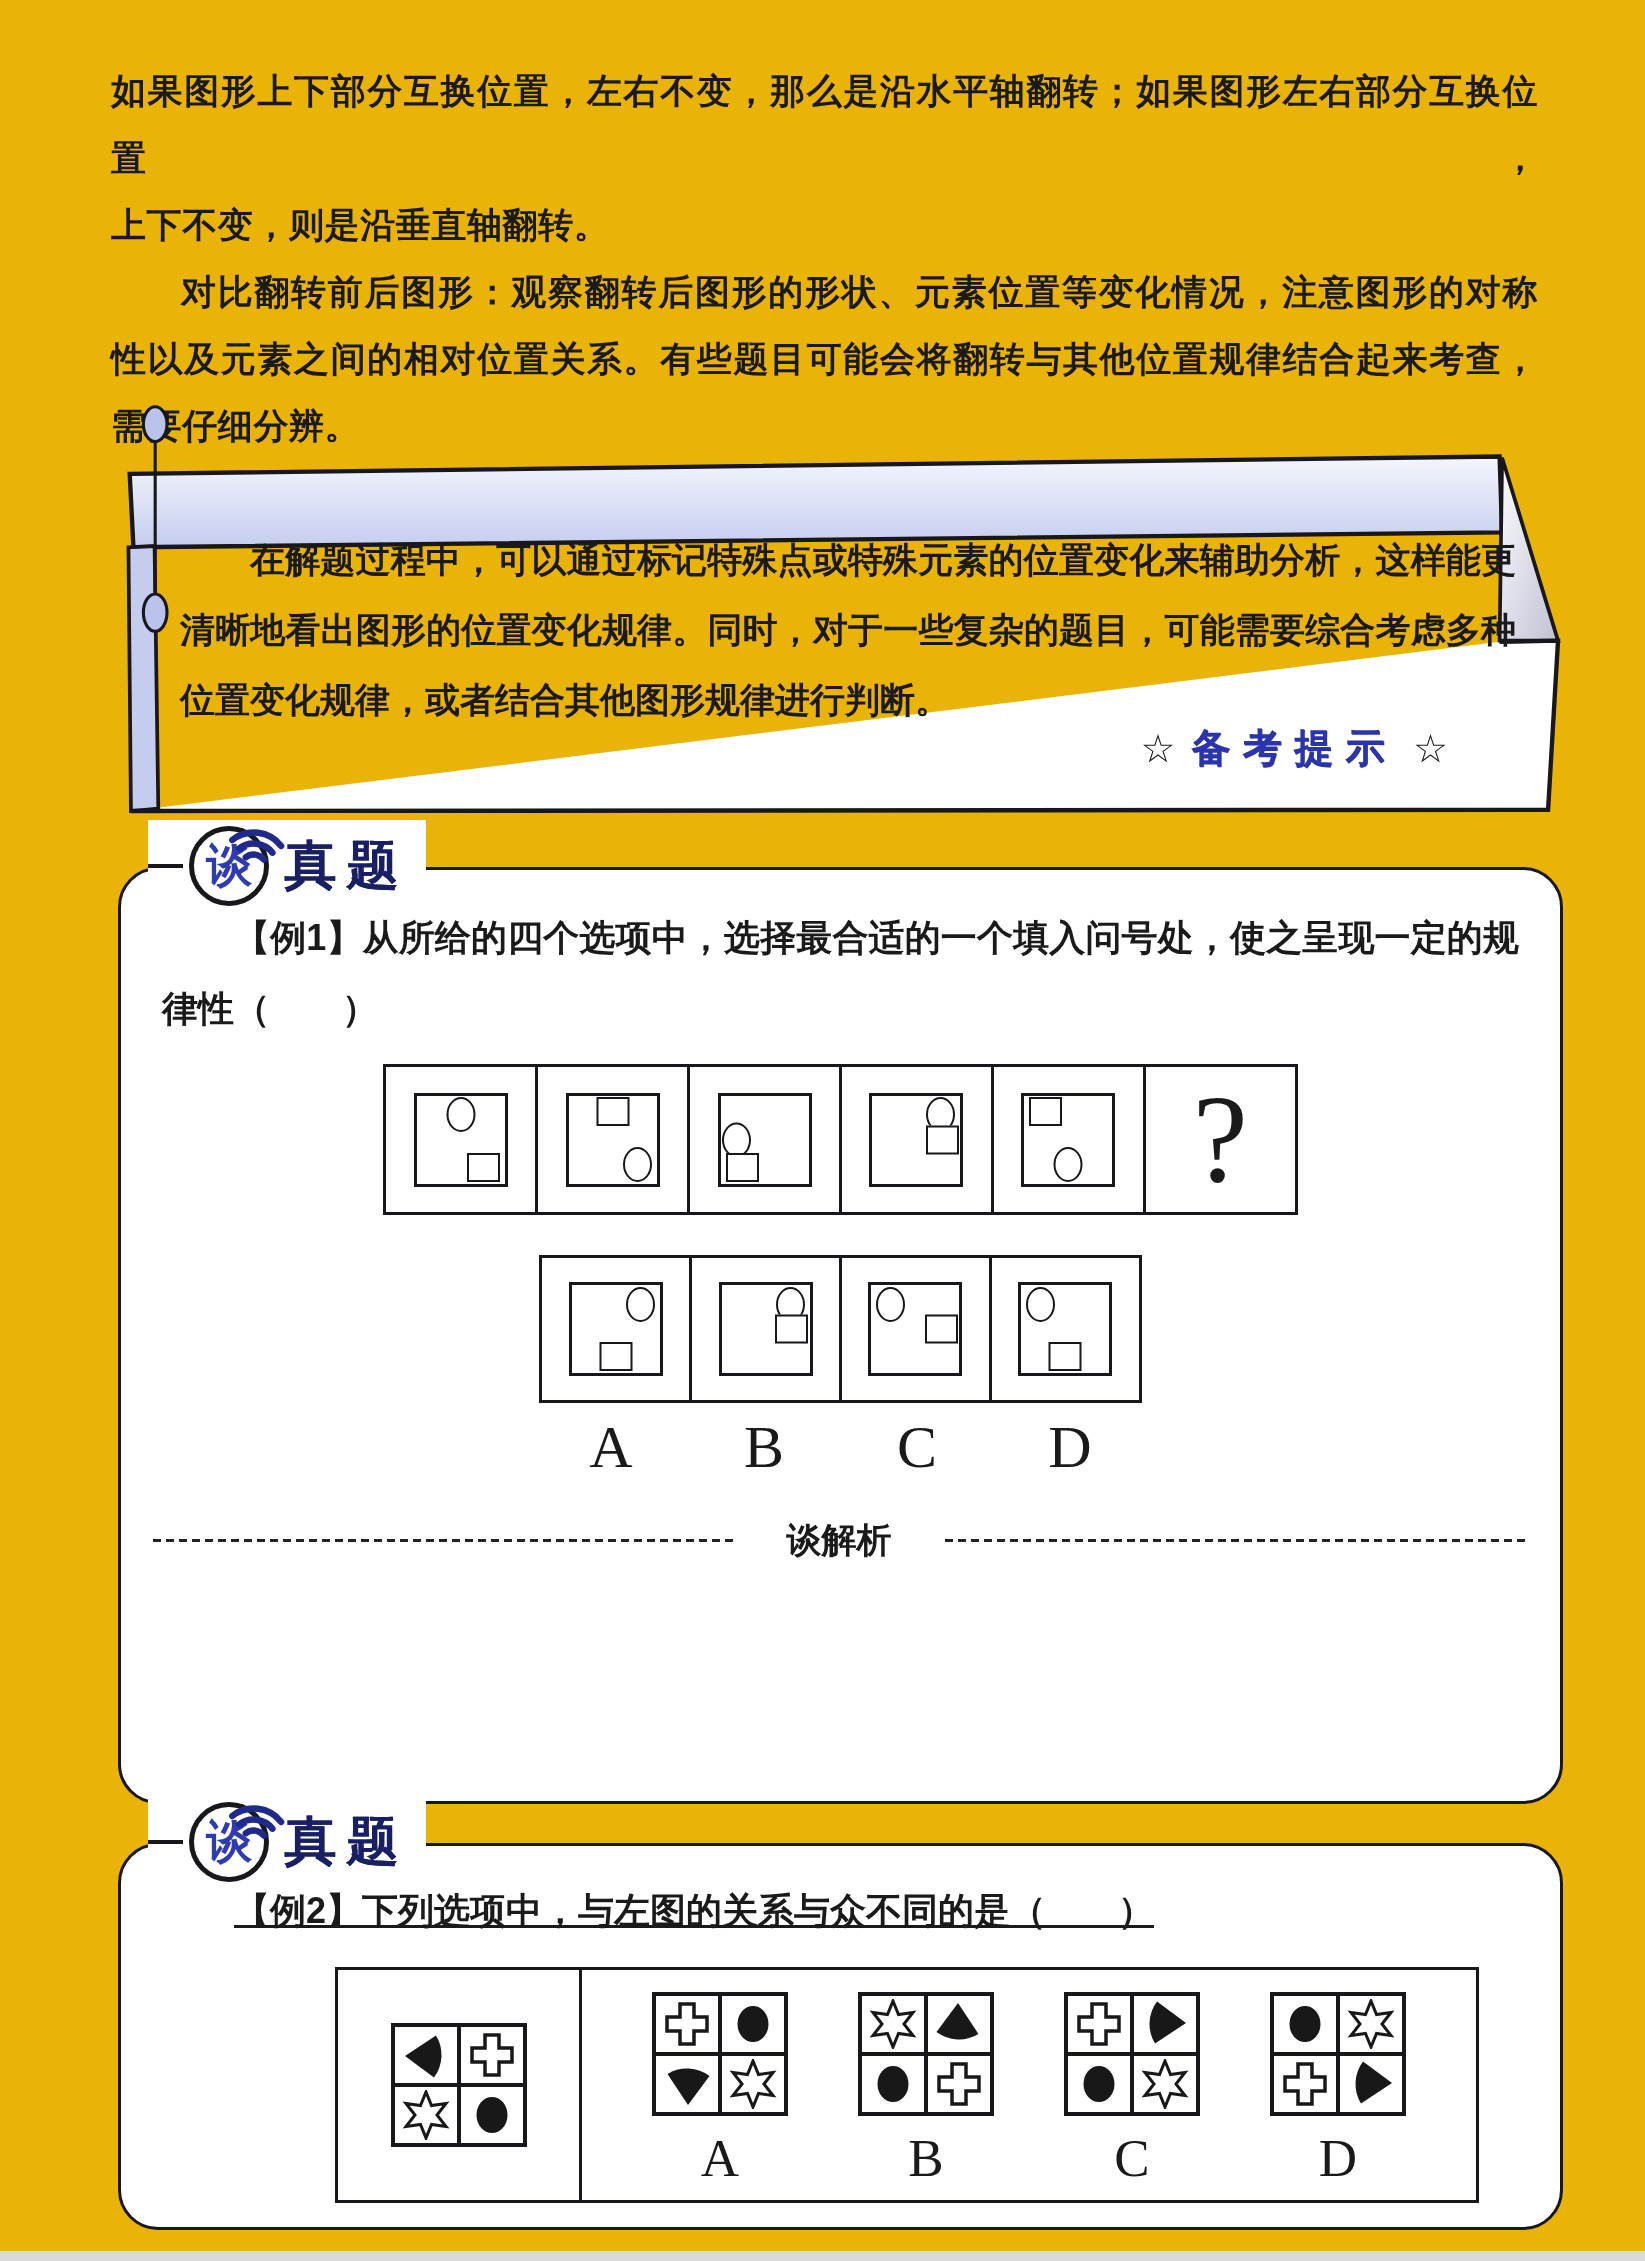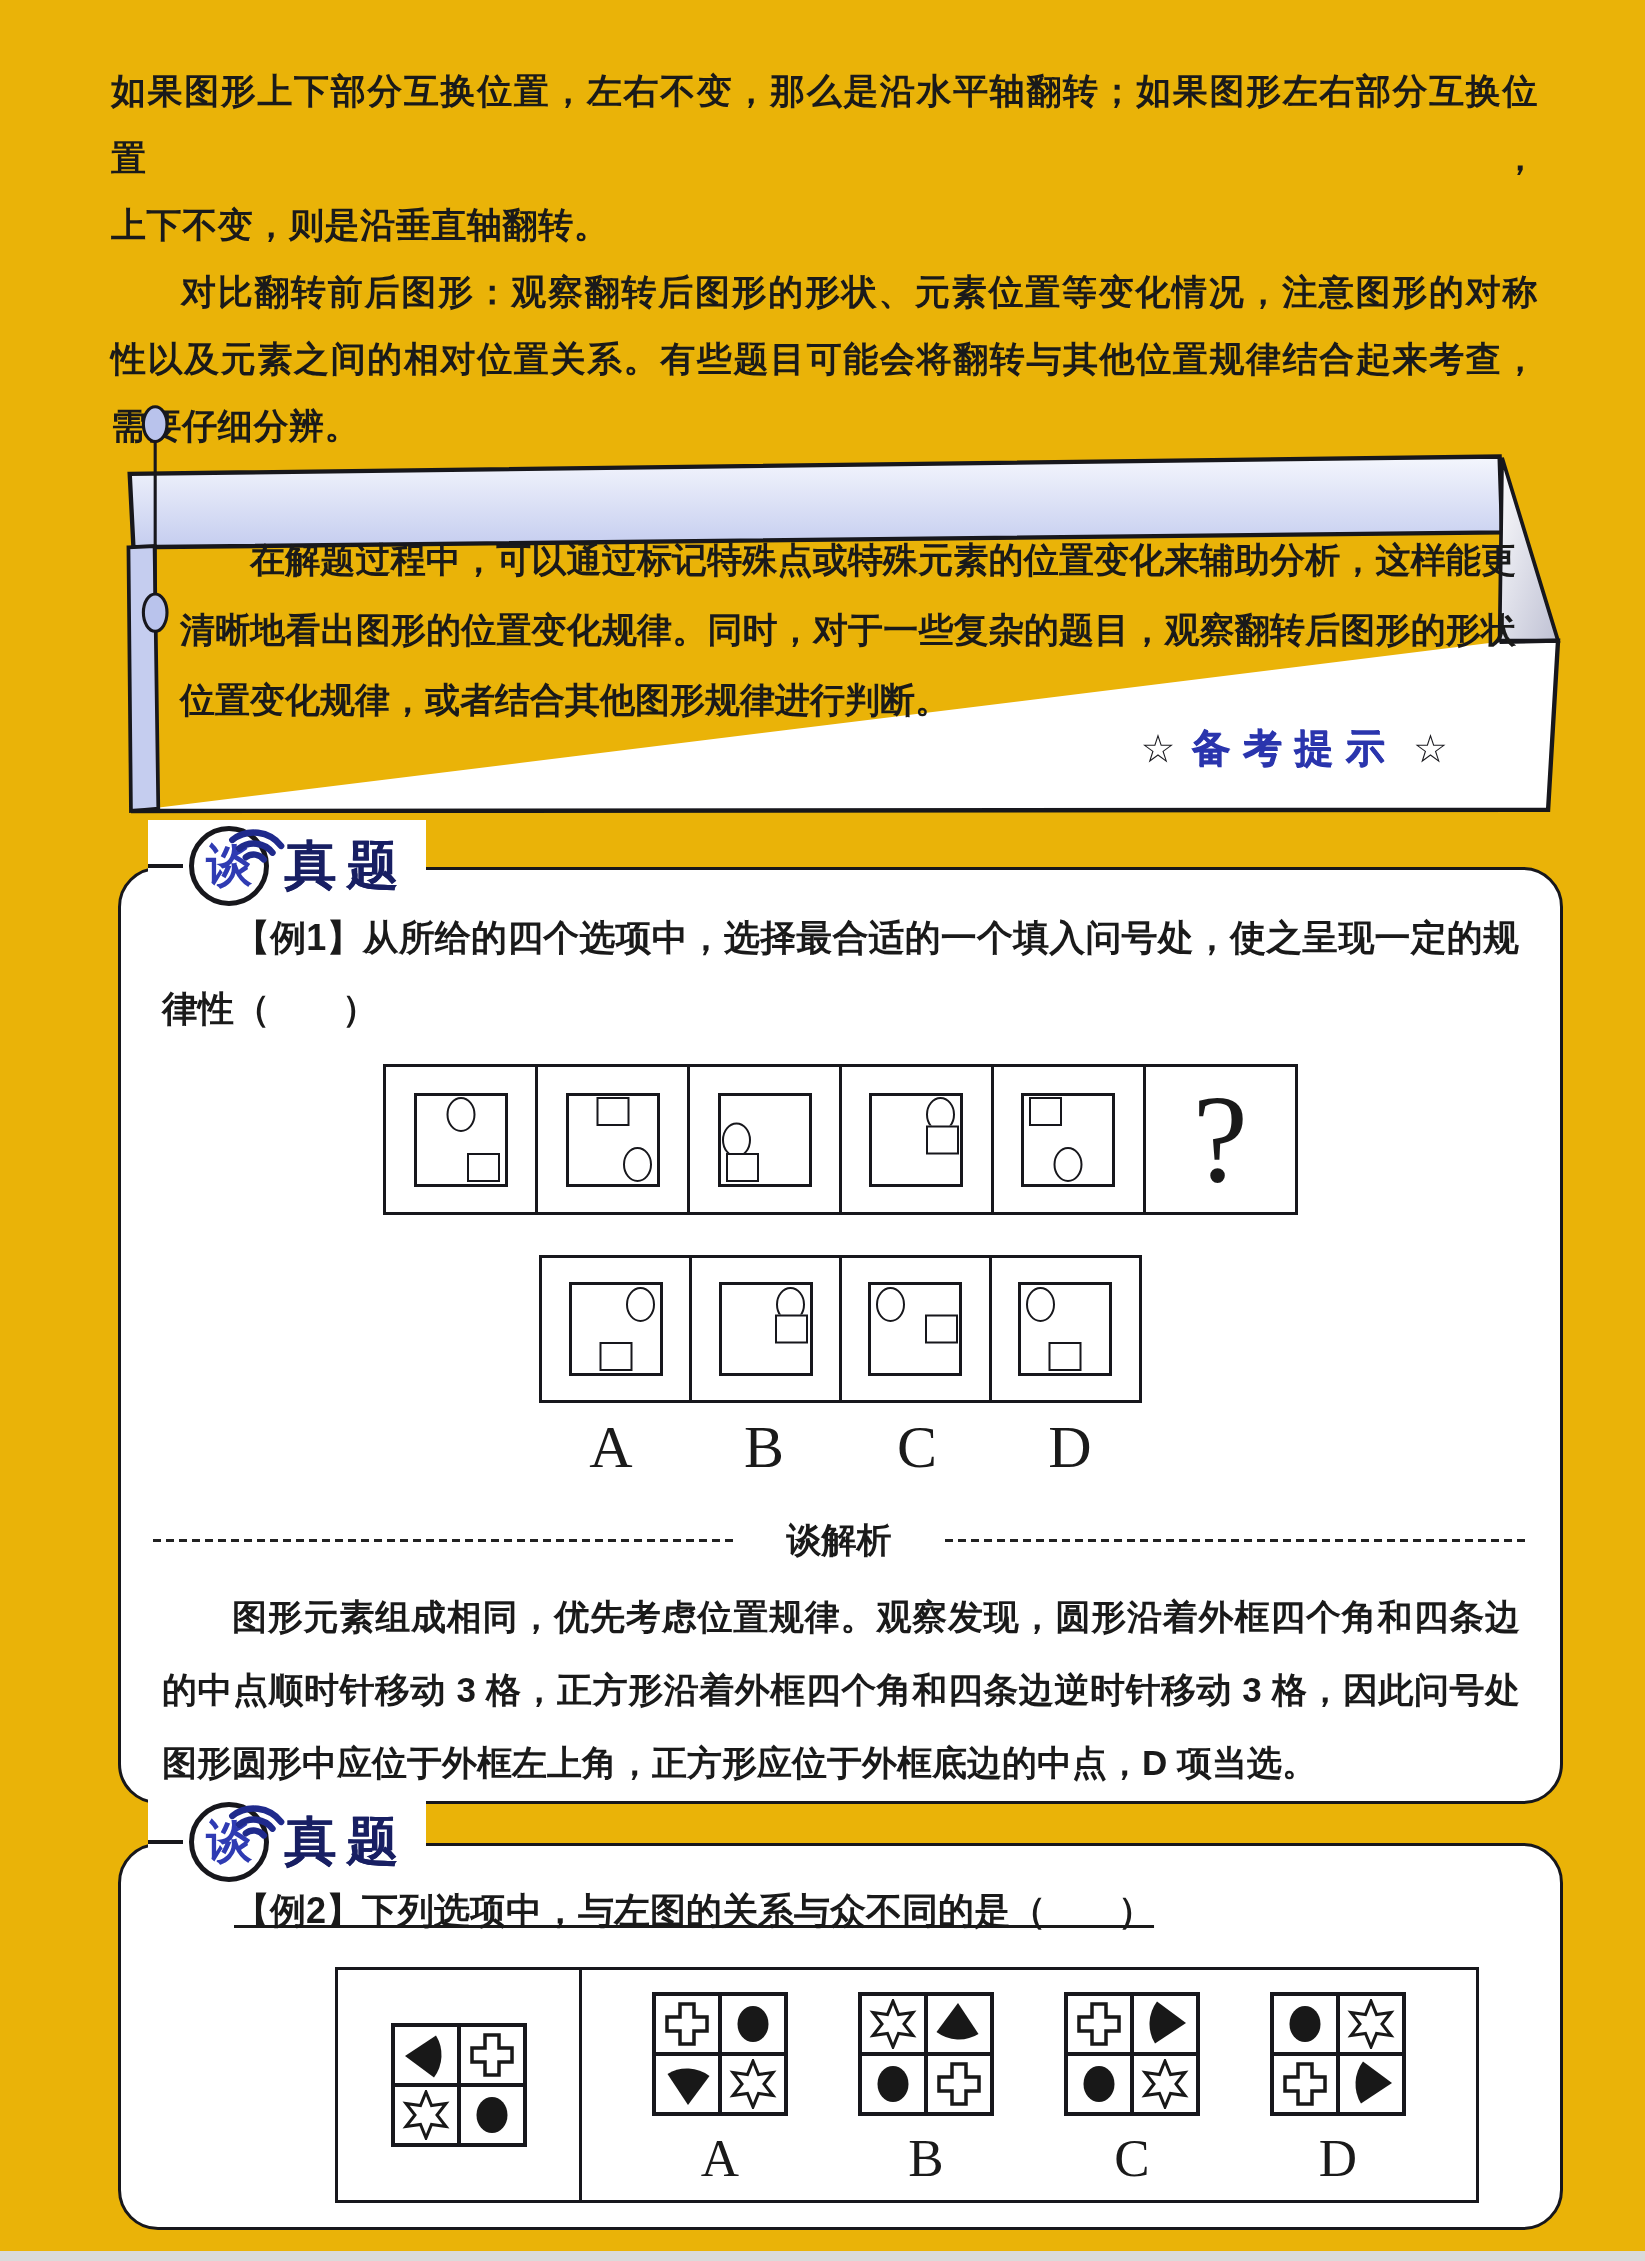--- a/index.html
+++ b/index.html
@@ -119,21 +119,21 @@
       <polygon points="14,122 2218,94 2222,216 20,240" fill="url(#bandGrad)" stroke="#17171c" stroke-width="7"></polygon>
       <polygon points="12,240 54,238 60,660 16,664" fill="#c5cdef" stroke="#17171c" stroke-width="6"></polygon>
       <polygon points="2222,96 2312,390 2218,390" fill="url(#foldGrad)" stroke="#17171c" stroke-width="6"></polygon>
       <path d="M2218,392 L2312,390 L2296,662 L16,664" fill="none" stroke="#17171c" stroke-width="7"></path>
       <line x1="55" y1="45" x2="55" y2="350" stroke="#17171c" stroke-width="5"></line>
       <ellipse cx="55" cy="42" rx="19" ry="28" fill="#b9c3ec" stroke="#17171c" stroke-width="5"></ellipse>
       <ellipse cx="55" cy="345" rx="19" ry="30" fill="#b9c3ec" stroke="#17171c" stroke-width="5"></ellipse>
     </svg>
     <div class="note-text">
       <p class="j ind">在解题过程中，可以通过标记特殊点或特殊元素的位置变化来辅助分析，这样能更</p>
-      <p class="j">清晰地看出图形的位置变化规律。同时，对于一些复杂的题目，观察翻转后图形的形状</p>
+      <p class="j">清晰地看出图形的位置变化规律。同时，对于一些复杂的题目，可能需要综合考虑多种</p>
       <p>位置变化规律，或者结合其他图形规律进行判断。</p>
     </div>
     <div class="note-label">
       <span class="star">☆</span>
       <span class="lbl">备考提示</span>
       <span class="star">☆</span>
     </div>
   </section>
 
   <section class="qbox" id="ex1">
@@ -218,25 +218,20 @@
         <div class="letter">A</div>
         <div class="letter">B</div>
         <div class="letter">C</div>
         <div class="letter">D</div>
       </div>
     <div class="divider">
       <span class="dash-line"></span>
       <span class="divider-label">谈解析</span>
       <span class="dash-line"></span>
     </div>
-    <div class="analysis">
-      <p class="j ind">图形元素组成相同，优先考虑位置规律。观察发现，圆形沿着外框四个角和四条边</p>
-      <p class="j">的中点顺时针移动 3 格，正方形沿着外框四个角和四条边逆时针移动 3 格，因此问号处</p>
-      <p>图形圆形中应位于外框左上角，正方形应位于外框底边的中点，D 项当选。</p>
-    </div>
   </section>
 
   <section class="qbox" id="ex2">
     <div class="badge">
       <span class="badge-stub"></span>
       <span class="badge-circle">
         <span class="badge-char">谈</span>
         <svg class="badge-waves" viewBox="0 0 60 60">
           <path d="M6,40 A14,14 0 0 1 20,54" fill="none" stroke="#1f2a8c" stroke-width="7" stroke-linecap="round"></path>
           <path d="M6,28 A26,26 0 0 1 32,54" fill="none" stroke="#1f2a8c" stroke-width="7" stroke-linecap="round"></path>

